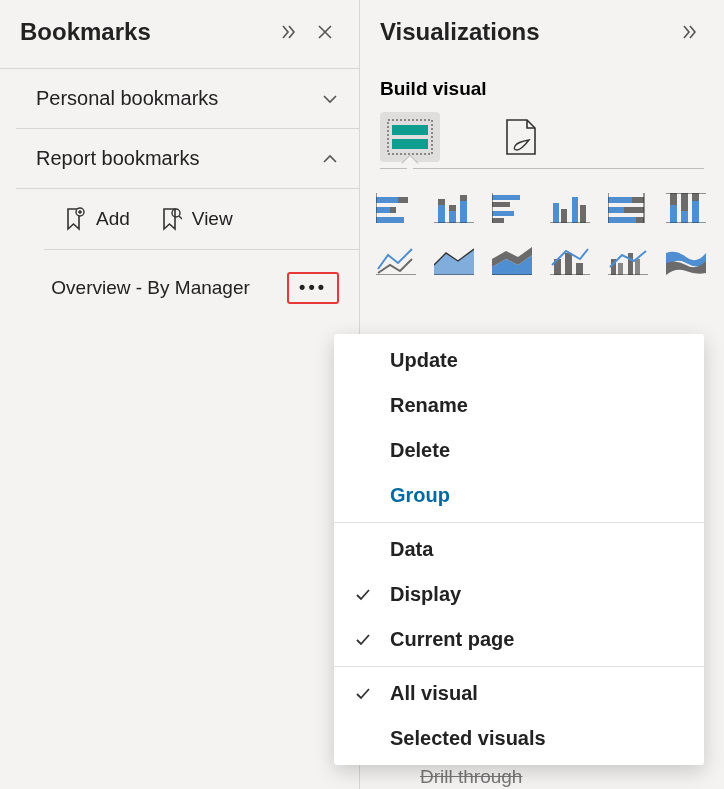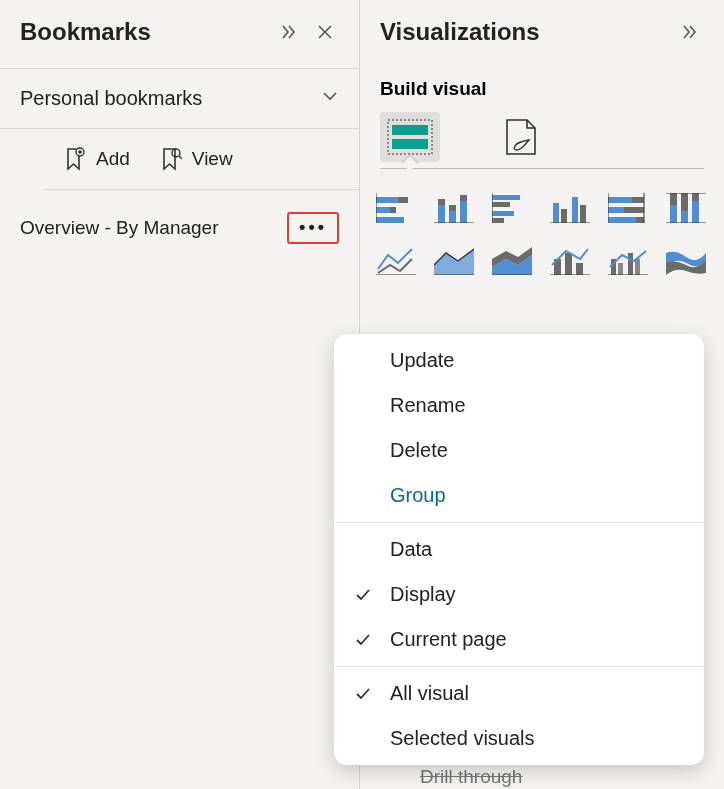--- a/index.html
+++ b/index.html
@@ -41,46 +41,47 @@
   align-items: center;
   justify-content: center;
   border: none;
   background: transparent;
   cursor: pointer;
   margin-left: 8px;
   color: #444;
 }
 .section-header {
   display: flex;
-  align-items: flex-start;
+  align-items: center;
   padding: 18px 20px;
   font-size: 20px;
   border-bottom: 1px solid #d7d6d4;
   cursor: pointer;
+  margin-left: 16px;
 }
 .section-header span { flex: 1; }
 .chev { width: 18px; height: 18px; }
 .bm-actions {
   display: flex;
   gap: 30px;
   padding: 18px 20px;
   border-bottom: 1px solid #d7d6d4;
   margin-left: 44px;
 }
 .bm-action {
   display: inline-flex;
   align-items: center;
   gap: 10px;
   font-size: 19px;
   border: none;
   background: transparent;
   cursor: pointer;
   color: #222;
 }
-.bm-list { padding: 10px 0; }
+.bm-list { padding: 10px 0; text-align: center; }
 .bm-item {
   display: flex;
   align-items: center;
   padding: 12px 20px;
   font-size: 19px;
   cursor: pointer;
 }
 .bm-item-label { flex: 1; }
 .more-btn {
   border: 2.5px solid #e53935;
@@ -150,23 +151,24 @@
   justify-content: center;
   cursor: pointer;
 }
 .context-menu {
   position: absolute;
   left: 334px;
   top: 334px;
   width: 370px;
   background: #fff;
   box-shadow: 0 6px 20px rgba(0,0,0,0.18);
-  border-radius: 13px;
+  border-radius: 3px;
   padding: 4px 0;
   z-index: 50;
+  font-weight: bold;
 }
 .ctx-item {
   display: flex;
   align-items: center;
   padding: 11px 14px 11px 56px;
   font-size: 20px;
   color: #222;
   cursor: pointer;
   position: relative;
 }
@@ -212,20 +214,26 @@
     </button>
   </div>
 
   <div class="section-header">
     <span>Personal bookmarks</span>
     <svg class="chev" viewBox="0 0 18 18">
         <path d="M3 6 L9 12 L15 6" fill="none" stroke="#555" stroke-width="1.6"></path>
       </svg>
   </div>
 
+  <div class="section-header">
+    <span>Report bookmarks</span>
+    <svg class="chev" viewBox="0 0 18 18">
+        <path d="M3 12 L9 6 L15 12" fill="none" stroke="#555" stroke-width="1.6"></path>
+      </svg>
+  </div>
 
   <div class="bm-actions">
     <button class="bm-action">
       <svg width="22" height="24" viewBox="0 0 22 24">
           <path d="M4 2 H15 V22 L9.5 17 L4 22 Z" fill="none" stroke="#333" stroke-width="1.6"></path>
           <circle cx="16" cy="5" r="4" fill="#f4f3f2" stroke="#333" stroke-width="1.4"></circle>
           <path d="M16 3 V7 M14 5 H18" stroke="#333" stroke-width="1.4"></path>
         </svg>
       <span>Add</span>
     </button>

